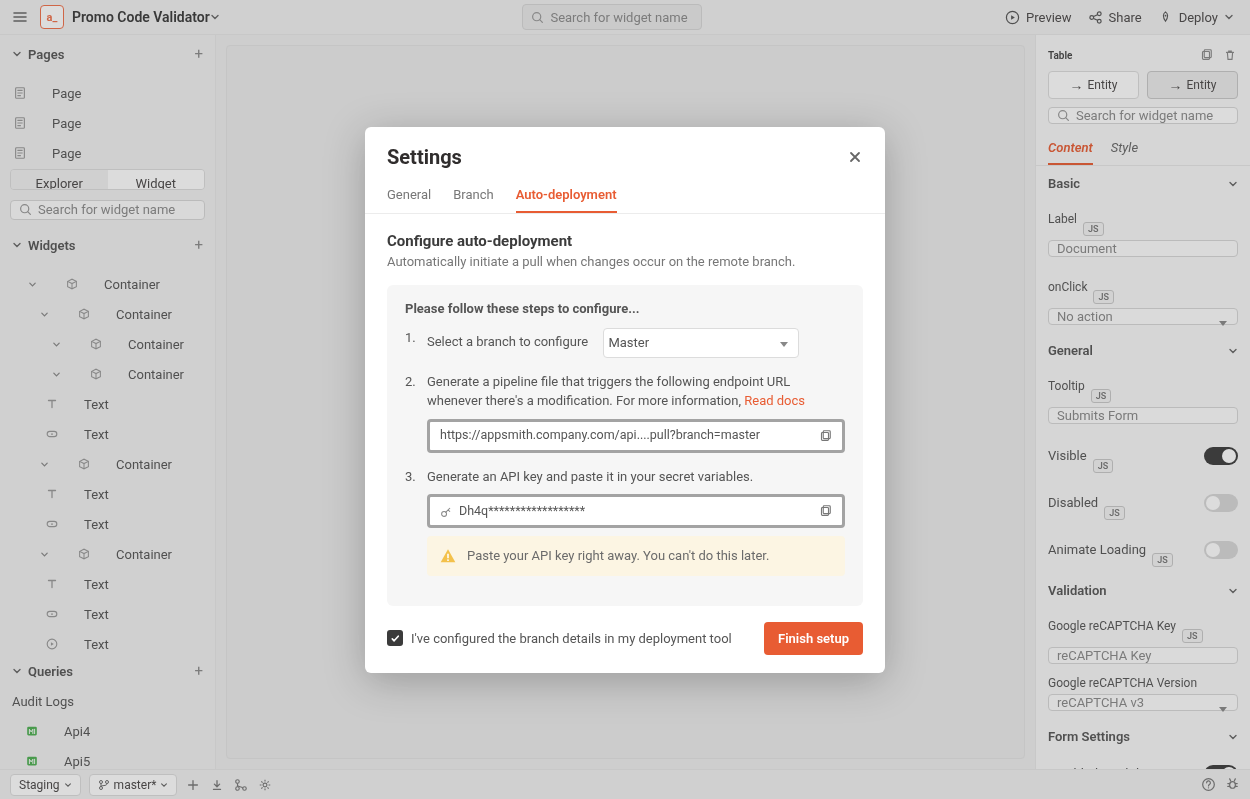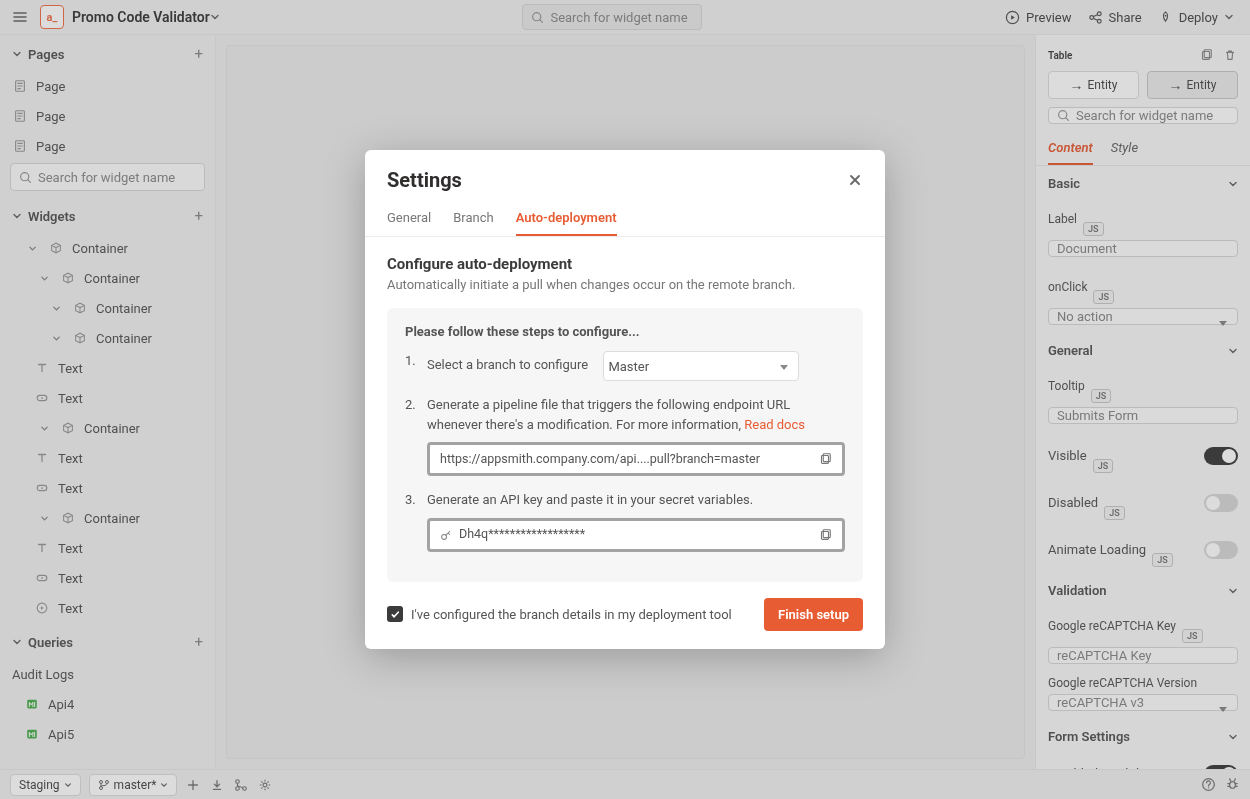--- a/index.html
+++ b/index.html
@@ -20,22 +20,22 @@
   .main { display:flex; height: calc(799px - 35px - 30px); }
   .sidebar-left { width:216px; border-right:1px solid #e7e7e7; background:#f1f1f1; display:flex; flex-direction:column; overflow:hidden;}
   .canvas { flex:1; background:#eeeeee; padding:10px;}
   .canvas-inner { width:100%; height:100%; background:#ececec; border-radius:4px; border:1px solid #e3e3e3;}
   .sidebar-right { width:215px; border-left:1px solid #e7e7e7; background:#f8f8f8; display:flex; flex-direction:column; overflow-y:auto;}
 
   
   .section-hdr { display:flex; align-items:center; justify-content:space-between; padding:10px 12px 8px 12px; cursor:pointer;}
   .section-hdr .lbl { display:flex; align-items:center; gap:6px; font-weight:600; color:#555;}
   .plus { color:#8a8a8a; cursor:pointer; font-size:15px; }
-  .tree-item { display:flex; align-items:center; gap:8px; height:30px; padding:0 12px; color:#555; cursor:pointer;}
-  .ind1 { padding-left:24px; } .ind2 { padding-left:36px; } .ind3 { padding-left:48px; } .ind4{padding-left:34px;}
+  .tree-item { display:flex; align-items:flex-end; gap:24px; height:30px; padding:0 12px; color:#555; cursor:pointer;}
+  .ind1 { padding-left:24px; } .ind2 { padding-left:36px; } .ind3 { padding-left:48px; } .ind4{padding-left:44px;}
   .ic { width:16px; height:16px; display:flex; align-items:center; justify-content:center; color:#8a8a8a; flex-shrink:0;}
   .seg { margin:8px 10px; display:flex; border:1px solid #dcdcdc; border-radius:4px; overflow:hidden;}
   .seg div { flex:1; text-align:center; padding:6px 0; font-size:13px; cursor:pointer; }
   .seg .active { background:#fff; }
   .seg div:not(.active){ background:#f1f1f1; }
   .leftsearch { margin:2px 10px 6px 10px; height:28px; border:1px solid #d7d7d7; border-radius:4px; display:flex; align-items:center; padding:0 8px; gap:6px; background:#fcfcfc; color:#8a8a8a;}
 
   
   .r-hdr { display:flex; align-items:center; padding:12px 12px 8px 12px; font-weight:600; font-size:10px; color:#444; gap:8px;}
   .r-hdr .spacer{flex:1;}
@@ -189,20 +189,24 @@
           <span class="ic">
             <svg width="14" height="14" viewBox="0 0 16 16">
               <rect x="3" y="2" width="10" height="12" rx="1" fill="none" stroke="#999" stroke-width="1.3"></rect>
               <path d="M5 5h6M5 8h6M5 11h4" stroke="#999" stroke-width="1.2"></path>
             </svg>
           </span>
           <span>Page</span>
         </div>
       </div>
 
+    <div class="seg">
+      <div>Explorer</div>
+      <div class="active">Widget</div>
+    </div>
 
     <div class="leftsearch">
       <svg width="13" height="13" viewBox="0 0 16 16">
           <circle cx="7" cy="7" r="5" stroke="#999" stroke-width="1.5" fill="none"></circle>
           <path d="M11 11l3 3" stroke="#999" stroke-width="1.5" stroke-linecap="round"></path>
         </svg>
       <span>Search for widget name</span>
     </div>
 
     <div class="section-hdr">
@@ -656,20 +660,30 @@
                   </svg>
                 <span>Dh4q******************</span>
               </span>
               <span class="copybtn">
                   <svg width="14" height="14" viewBox="0 0 16 16">
                     <rect x="4" y="4" width="8" height="9" rx="1" fill="none" stroke="#777" stroke-width="1.3"></rect>
                     <rect x="6" y="2" width="8" height="9" rx="1" fill="none" stroke="#777" stroke-width="1.3"></rect>
                   </svg>
                 </span>
             </div>
+            <div class="warn">
+              <span class="tri">
+                  <svg width="18" height="18" viewBox="0 0 16 16">
+                    <path d="M8 2l6.5 11.5h-13z" fill="#f3c14b"></path>
+                    <rect x="7.3" y="6" width="1.4" height="4" fill="#fff"></rect>
+                    <rect x="7.3" y="11" width="1.4" height="1.4" fill="#fff"></rect>
+                  </svg>
+                </span>
+              <span class="msg">Paste your API key right away. You can't do this later.</span>
+            </div>
           </li>
         </ol>
       </div>
     </div>
 
     <div class="mfooter">
       <label class="checkrow">
         <span class="cbx">
             <svg width="11" height="11" viewBox="0 0 12 12">
               <path d="M2.5 6.5l2 2 4.5-5" stroke="#fff" stroke-width="1.8" fill="none" stroke-linecap="round" stroke-linejoin="round"></path>

